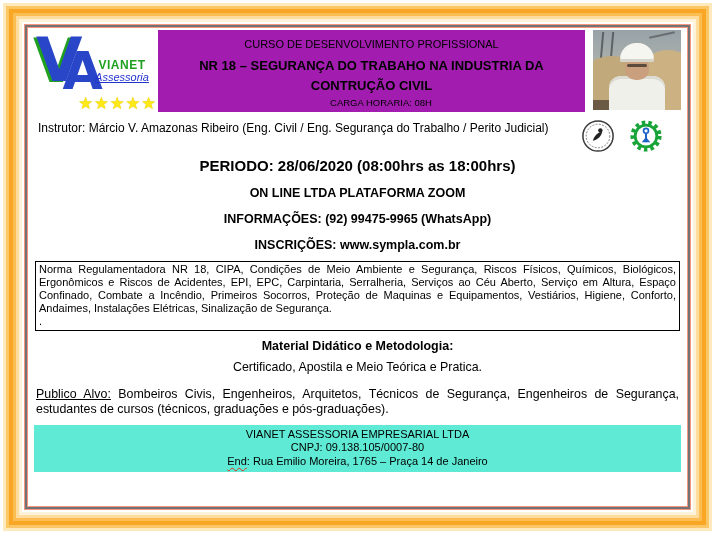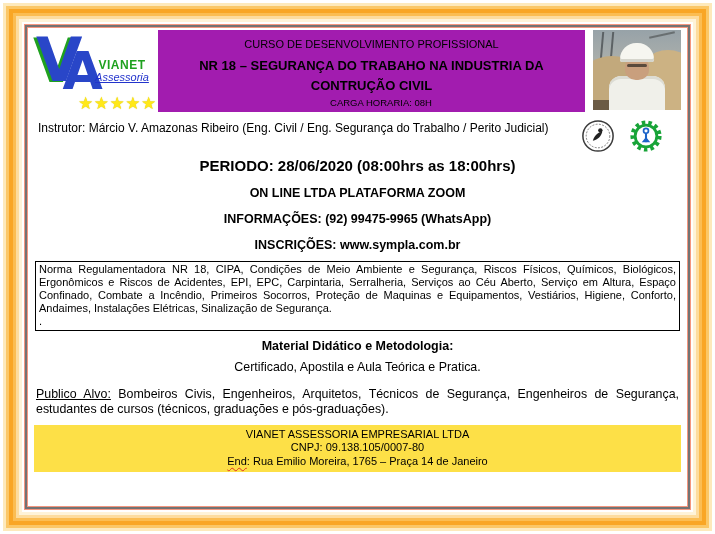--- a/index.html
+++ b/index.html
@@ -57,21 +57,21 @@
 
   .topics-box { border:1px solid #000; margin:9px 1px 0 1px; padding:1px 3px 2px 3px; font-size:11px; line-height:13px; text-align:justify; }
   .topics-trailing { display:block; }
 
   .material-heading { text-align:center; font-weight:bold; font-size:12.5px; margin-top:8px; }
   .material-body { text-align:center; font-size:12.4px; margin-top:7px; }
 
   .audience { margin-top:13px; padding:0 2px; font-size:12.4px; line-height:15.4px; text-align:justify; }
   .audience-label { text-decoration:underline; }
 
-  .footer-box { background:#fde047; margin-top:7px; padding:3px 0 4px 0; text-align:center; font-size:11px; line-height:13.5px; }
+  .footer-box { background:#5eead4; margin-top:7px; padding:3px 0 4px 0; text-align:center; font-size:11px; line-height:13.5px; }
   .end-label { text-decoration-line:underline; text-decoration-style:wavy; text-decoration-color:#e03020; text-decoration-thickness:1px; text-underline-offset:2px; }
 </style>
 </head>
 <body>
 
 <div class="page">
  <div class="b1">
       <div class="b2">
         <div class="b3">
           <div class="b4">
@@ -140,21 +140,21 @@
       <div class="detail-line">INFORMAÇÕES: (92) 99475-9965 (WhatsApp)</div>
       <div class="detail-line">INSCRIÇÕES: www.sympla.com.br</div>
     </div>
 
     <div class="topics-box">
       <span>Norma Regulamentadora NR 18, CIPA, Condições de Meio Ambiente e Segurança, Riscos Físicos, Químicos, Biológicos, Ergonômicos e Riscos de Acidentes, EPI, EPC, Carpintaria, Serralheria, Serviços ao Céu Aberto, Serviço em Altura, Espaço Confinado, Combate a Incêndio, Primeiros Socorros, Proteção de Maquinas e Equipamentos, Vestiários, Higiene, Conforto, Andaimes, Instalações Elétricas, Sinalização de Segurança.</span>
       <span class="topics-trailing">.</span>
     </div>
 
     <div class="material-heading">Material Didático e Metodologia:</div>
-    <div class="material-body">Certificado, Apostila e Aula Teórica e Pratica.</div>
+    <div class="material-body">Certificado, Apostila e Meio Teórica e Pratica.</div>
 
     <div class="audience">
       <span class="audience-label">Publico Alvo:</span><span> Bombeiros Civis, Engenheiros, Arquitetos, Técnicos de Segurança, Engenheiros de Segurança, estudantes de cursos (técnicos, graduações e pós-graduações).</span>
     </div>
 
     <div class="footer-box">
       <div>VIANET ASSESSORIA EMPRESARIAL LTDA</div>
       <div>CNPJ: 09.138.105/0007-80</div>
       <div>
         <span class="end-label">End</span><span>: Rua Emilio Moreira, 1765 – Praça 14 de Janeiro</span>

